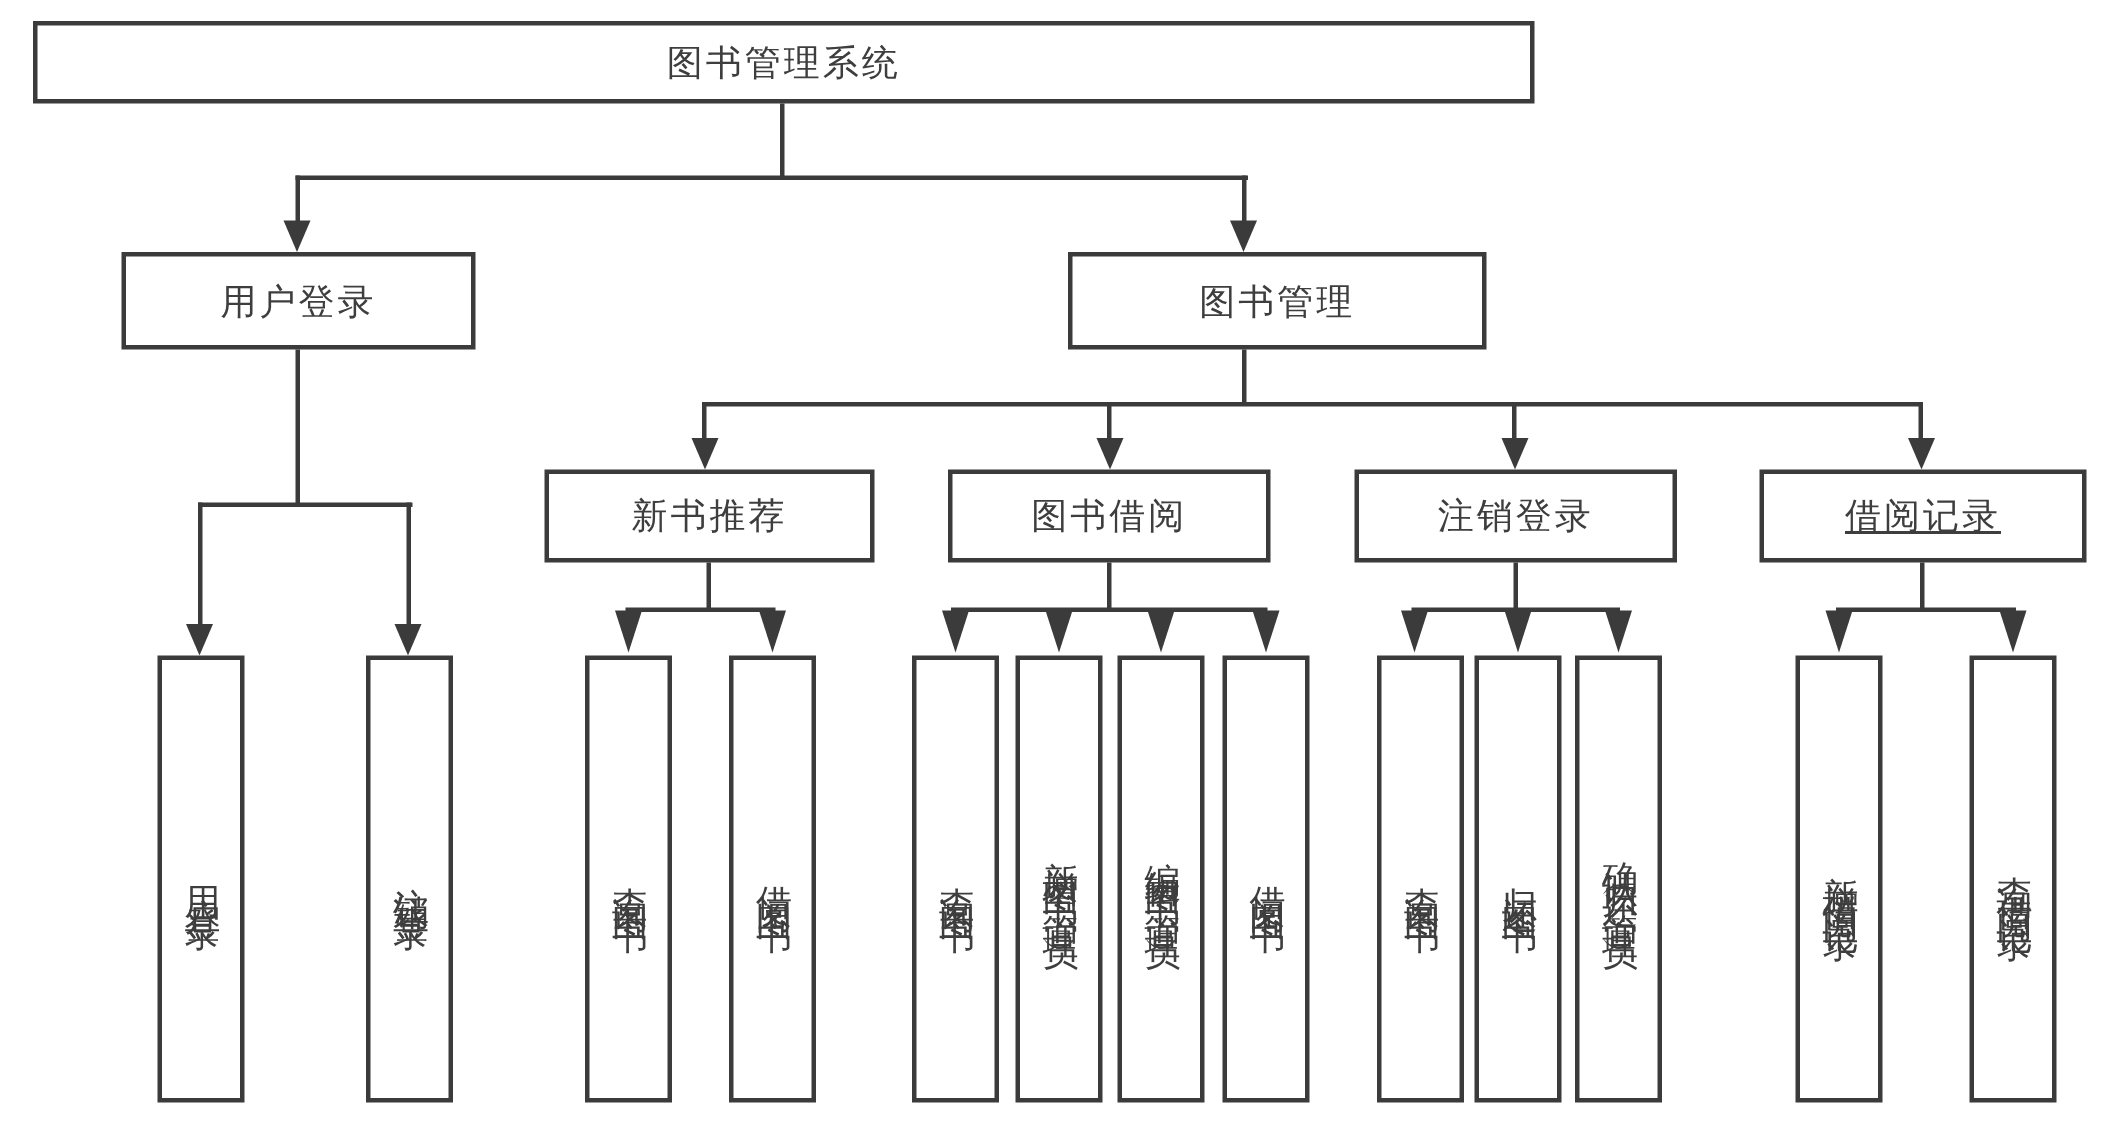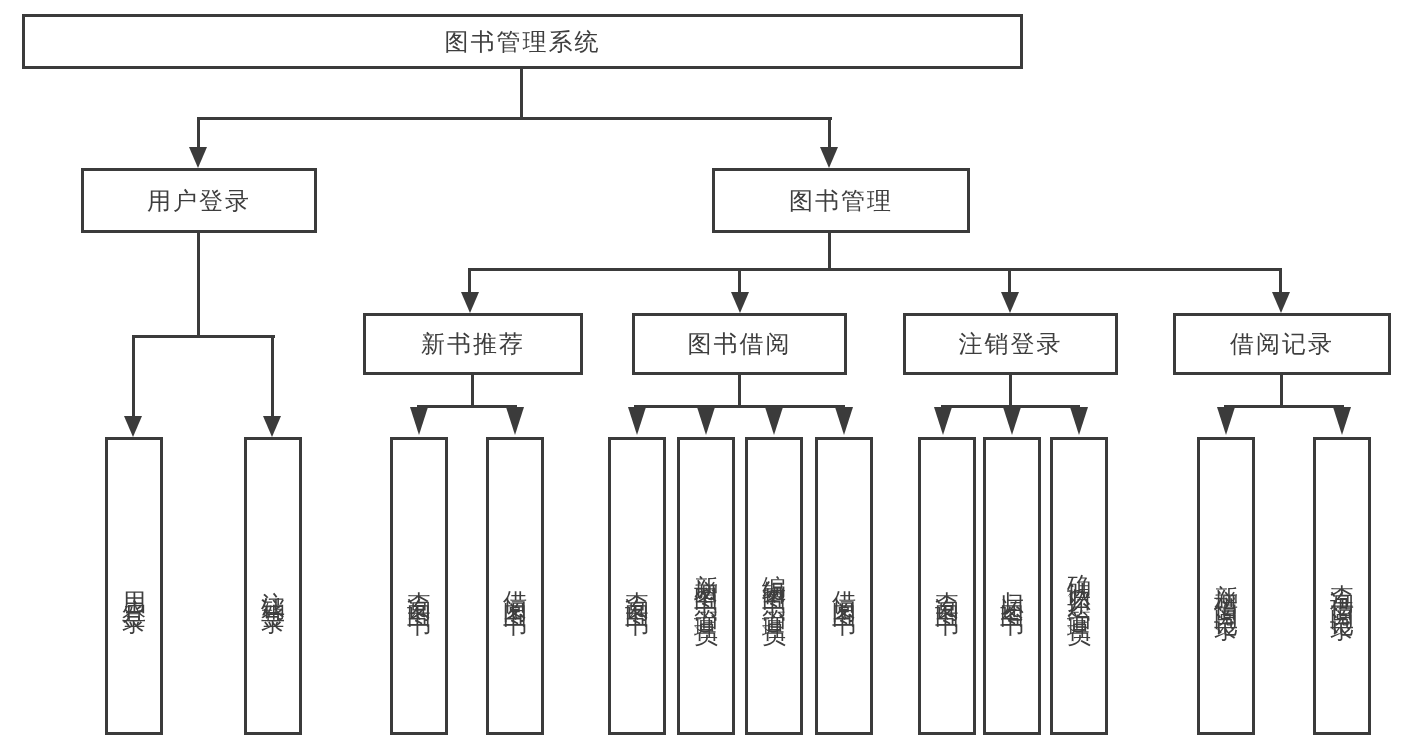--- a/index.html
+++ b/index.html
@@ -67,21 +67,21 @@
   <div class="v-line" style="left:520px;top:69px;height:49px;"></div>
   <div class="h-line" style="left:197px;top:117px;width:635px;"></div>
   <div class="v-line" style="left:197px;top:117px;height:31px;"></div>
   <div class="arrow" style="left:189px;top:147px;"></div>
   <div class="v-line" style="left:828px;top:117px;height:31px;"></div>
   <div class="arrow" style="left:820px;top:147px;"></div>
 
   <div class="node lvl2" style="left:81px;width:236px;">
     <span>用户登录</span>
   </div>
-  <div class="node lvl2" style="left:712px;width:258px;">
+  <div class="node lvl2" style="left:712px;width:279px;">
     <span>图书管理</span>
   </div>
 
   <div class="v-line" style="left:197px;top:233px;height:105px;"></div>
   <div class="h-line" style="left:132px;top:335px;width:143px;"></div>
   <div class="v-line" style="left:132px;top:335px;height:81px;"></div>
   <div class="arrow" style="left:124px;top:416px;"></div>
   <div class="v-line" style="left:271px;top:335px;height:81px;"></div>
   <div class="arrow" style="left:263px;top:416px;"></div>
 
@@ -98,21 +98,21 @@
 
   <div class="node mod" style="left:632px;width:215px;">
     <span>图书借阅</span>
   </div>
   <div class="node mod" style="left:363px;width:220px;">
     <span>新书推荐</span>
   </div>
   <div class="node mod" style="left:903px;width:215px;">
     <span>注销登录</span>
   </div>
-  <div class="node mod" style="left:1173px;width:218px;">
+  <div class="node mod" style="left:1173px;width:218px;text-decoration:underline;">
     <span>借阅记录</span>
   </div>
 
   <div class="v-line" style="left:471px;top:375px;height:33px;"></div>
   <div class="h-line" style="left:417px;top:405px;width:100px;"></div>
   <div class="arrow tall" style="left:410px;top:407px;"></div>
   <div class="arrow tall" style="left:506px;top:407px;"></div>
 
   <div class="v-line" style="left:738px;top:375px;height:33px;"></div>
   <div class="h-line" style="left:634px;top:405px;width:211px;"></div>

